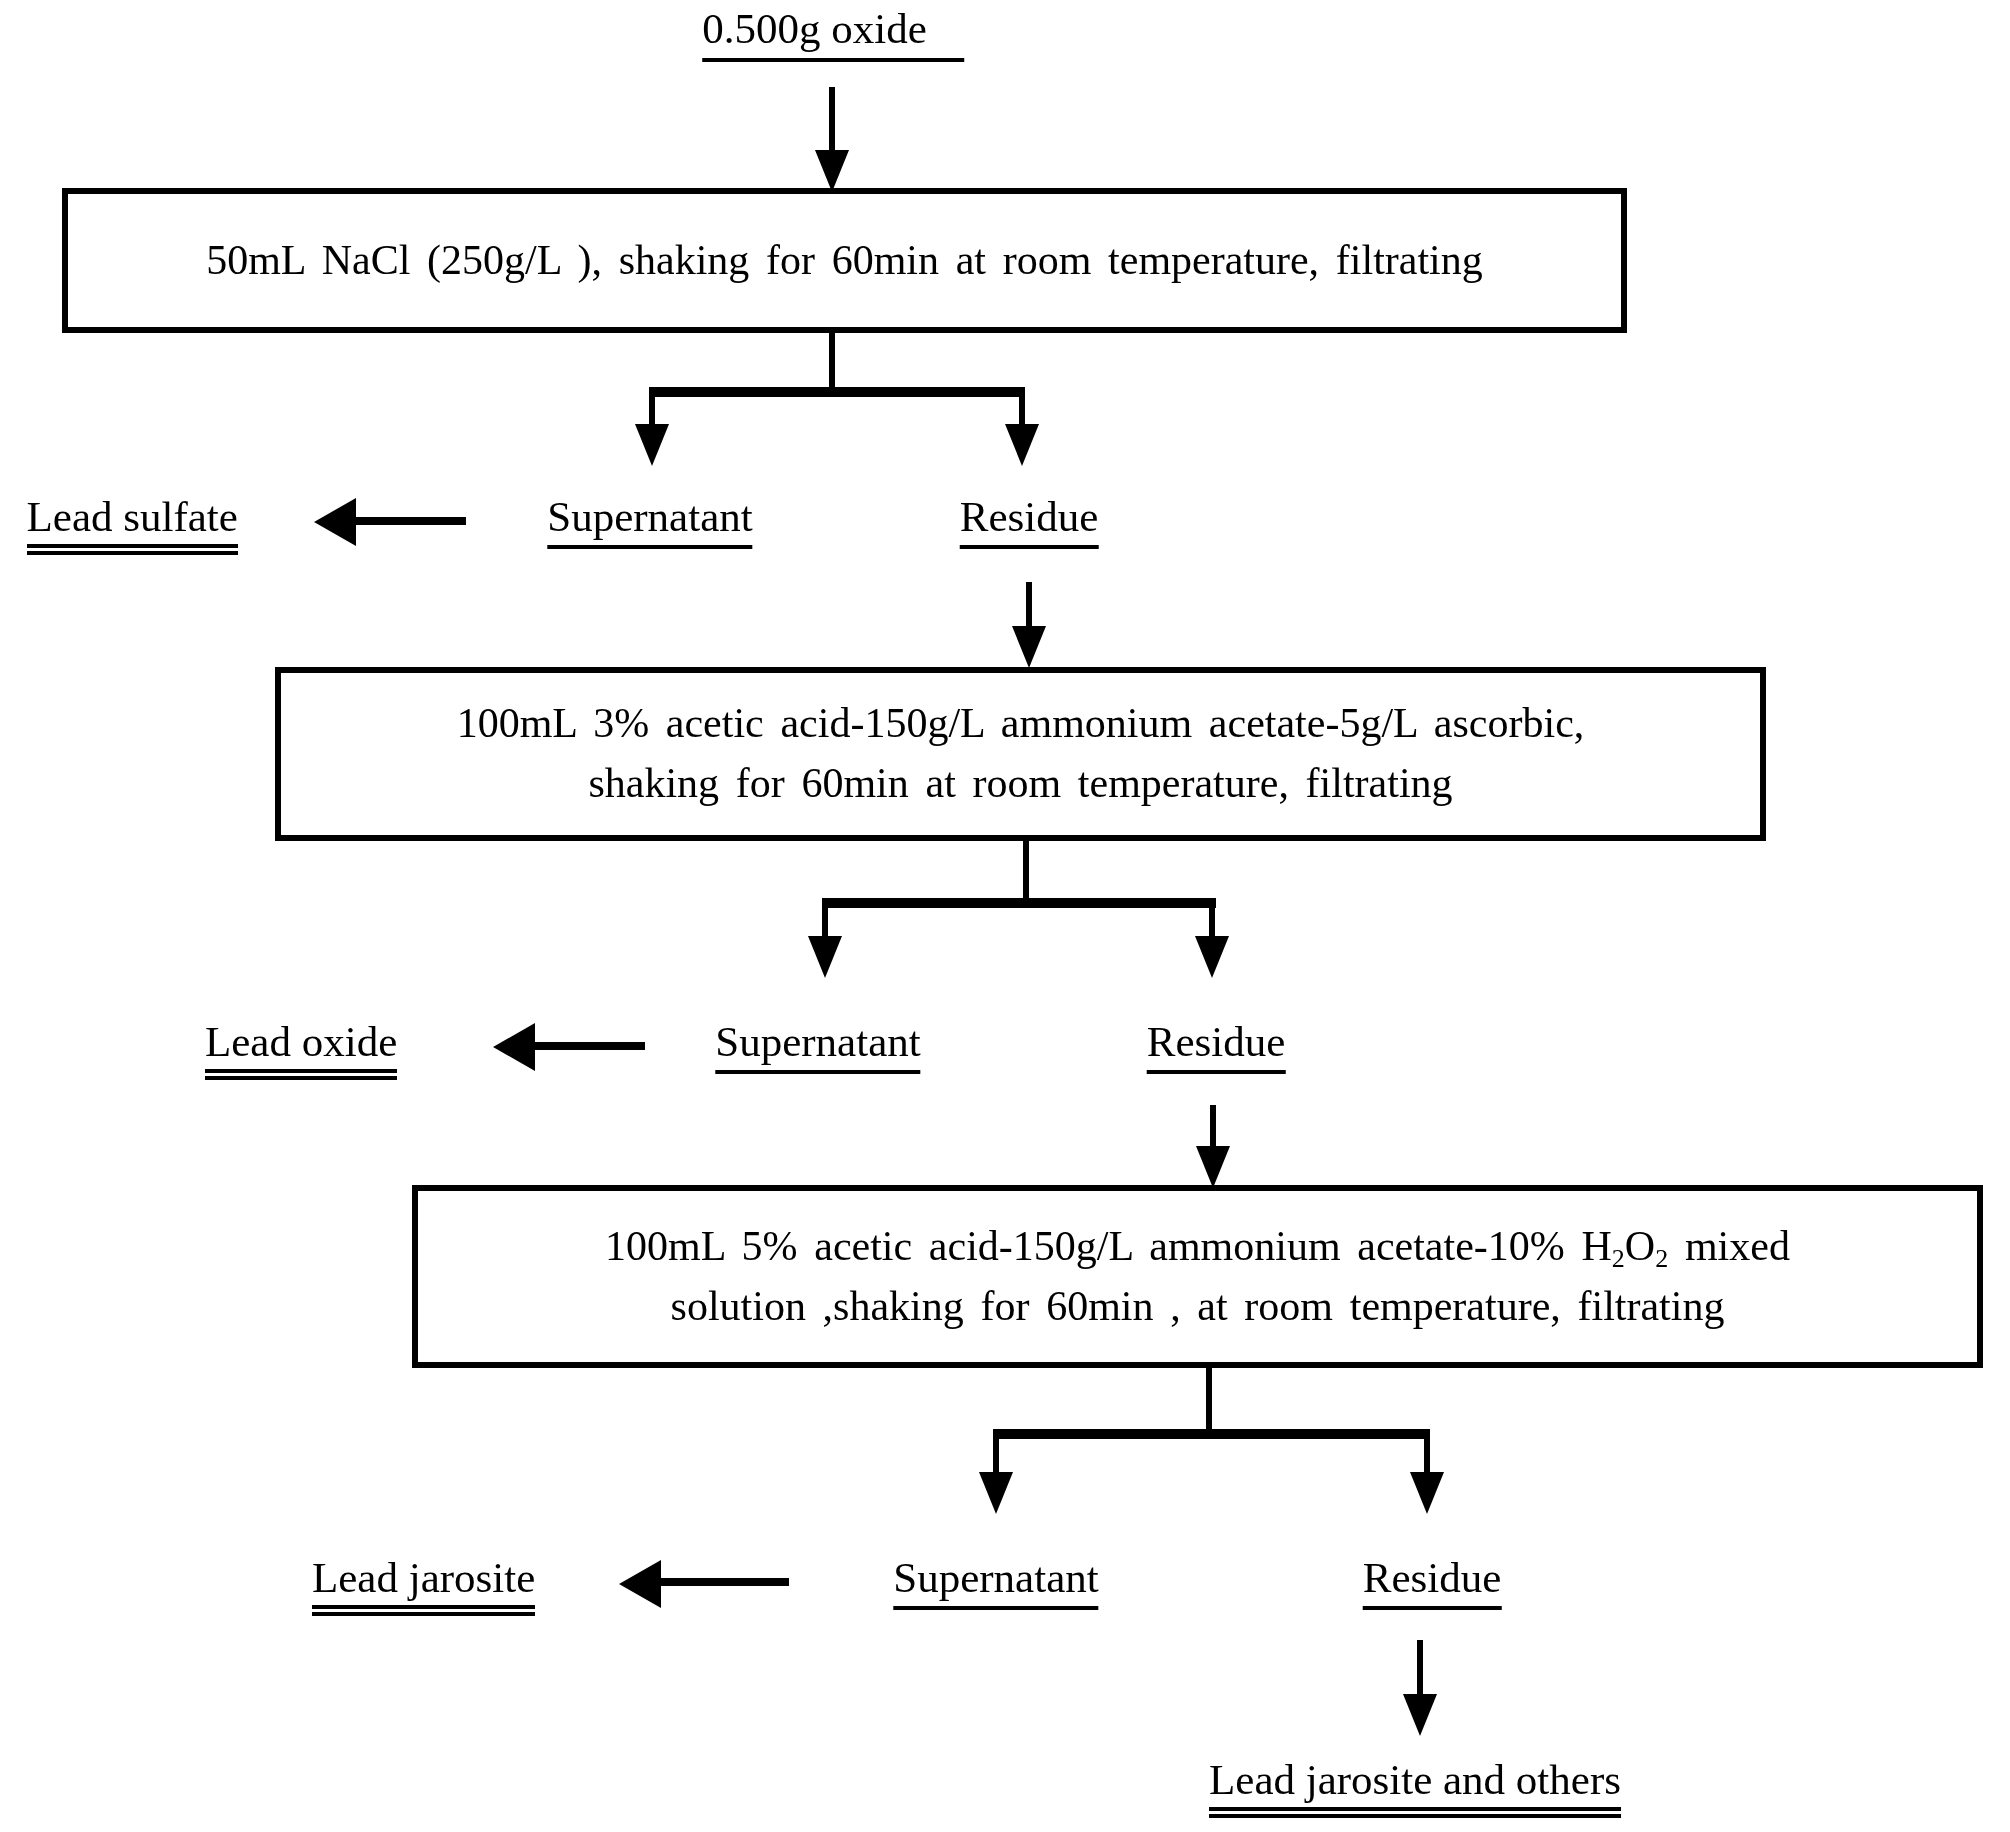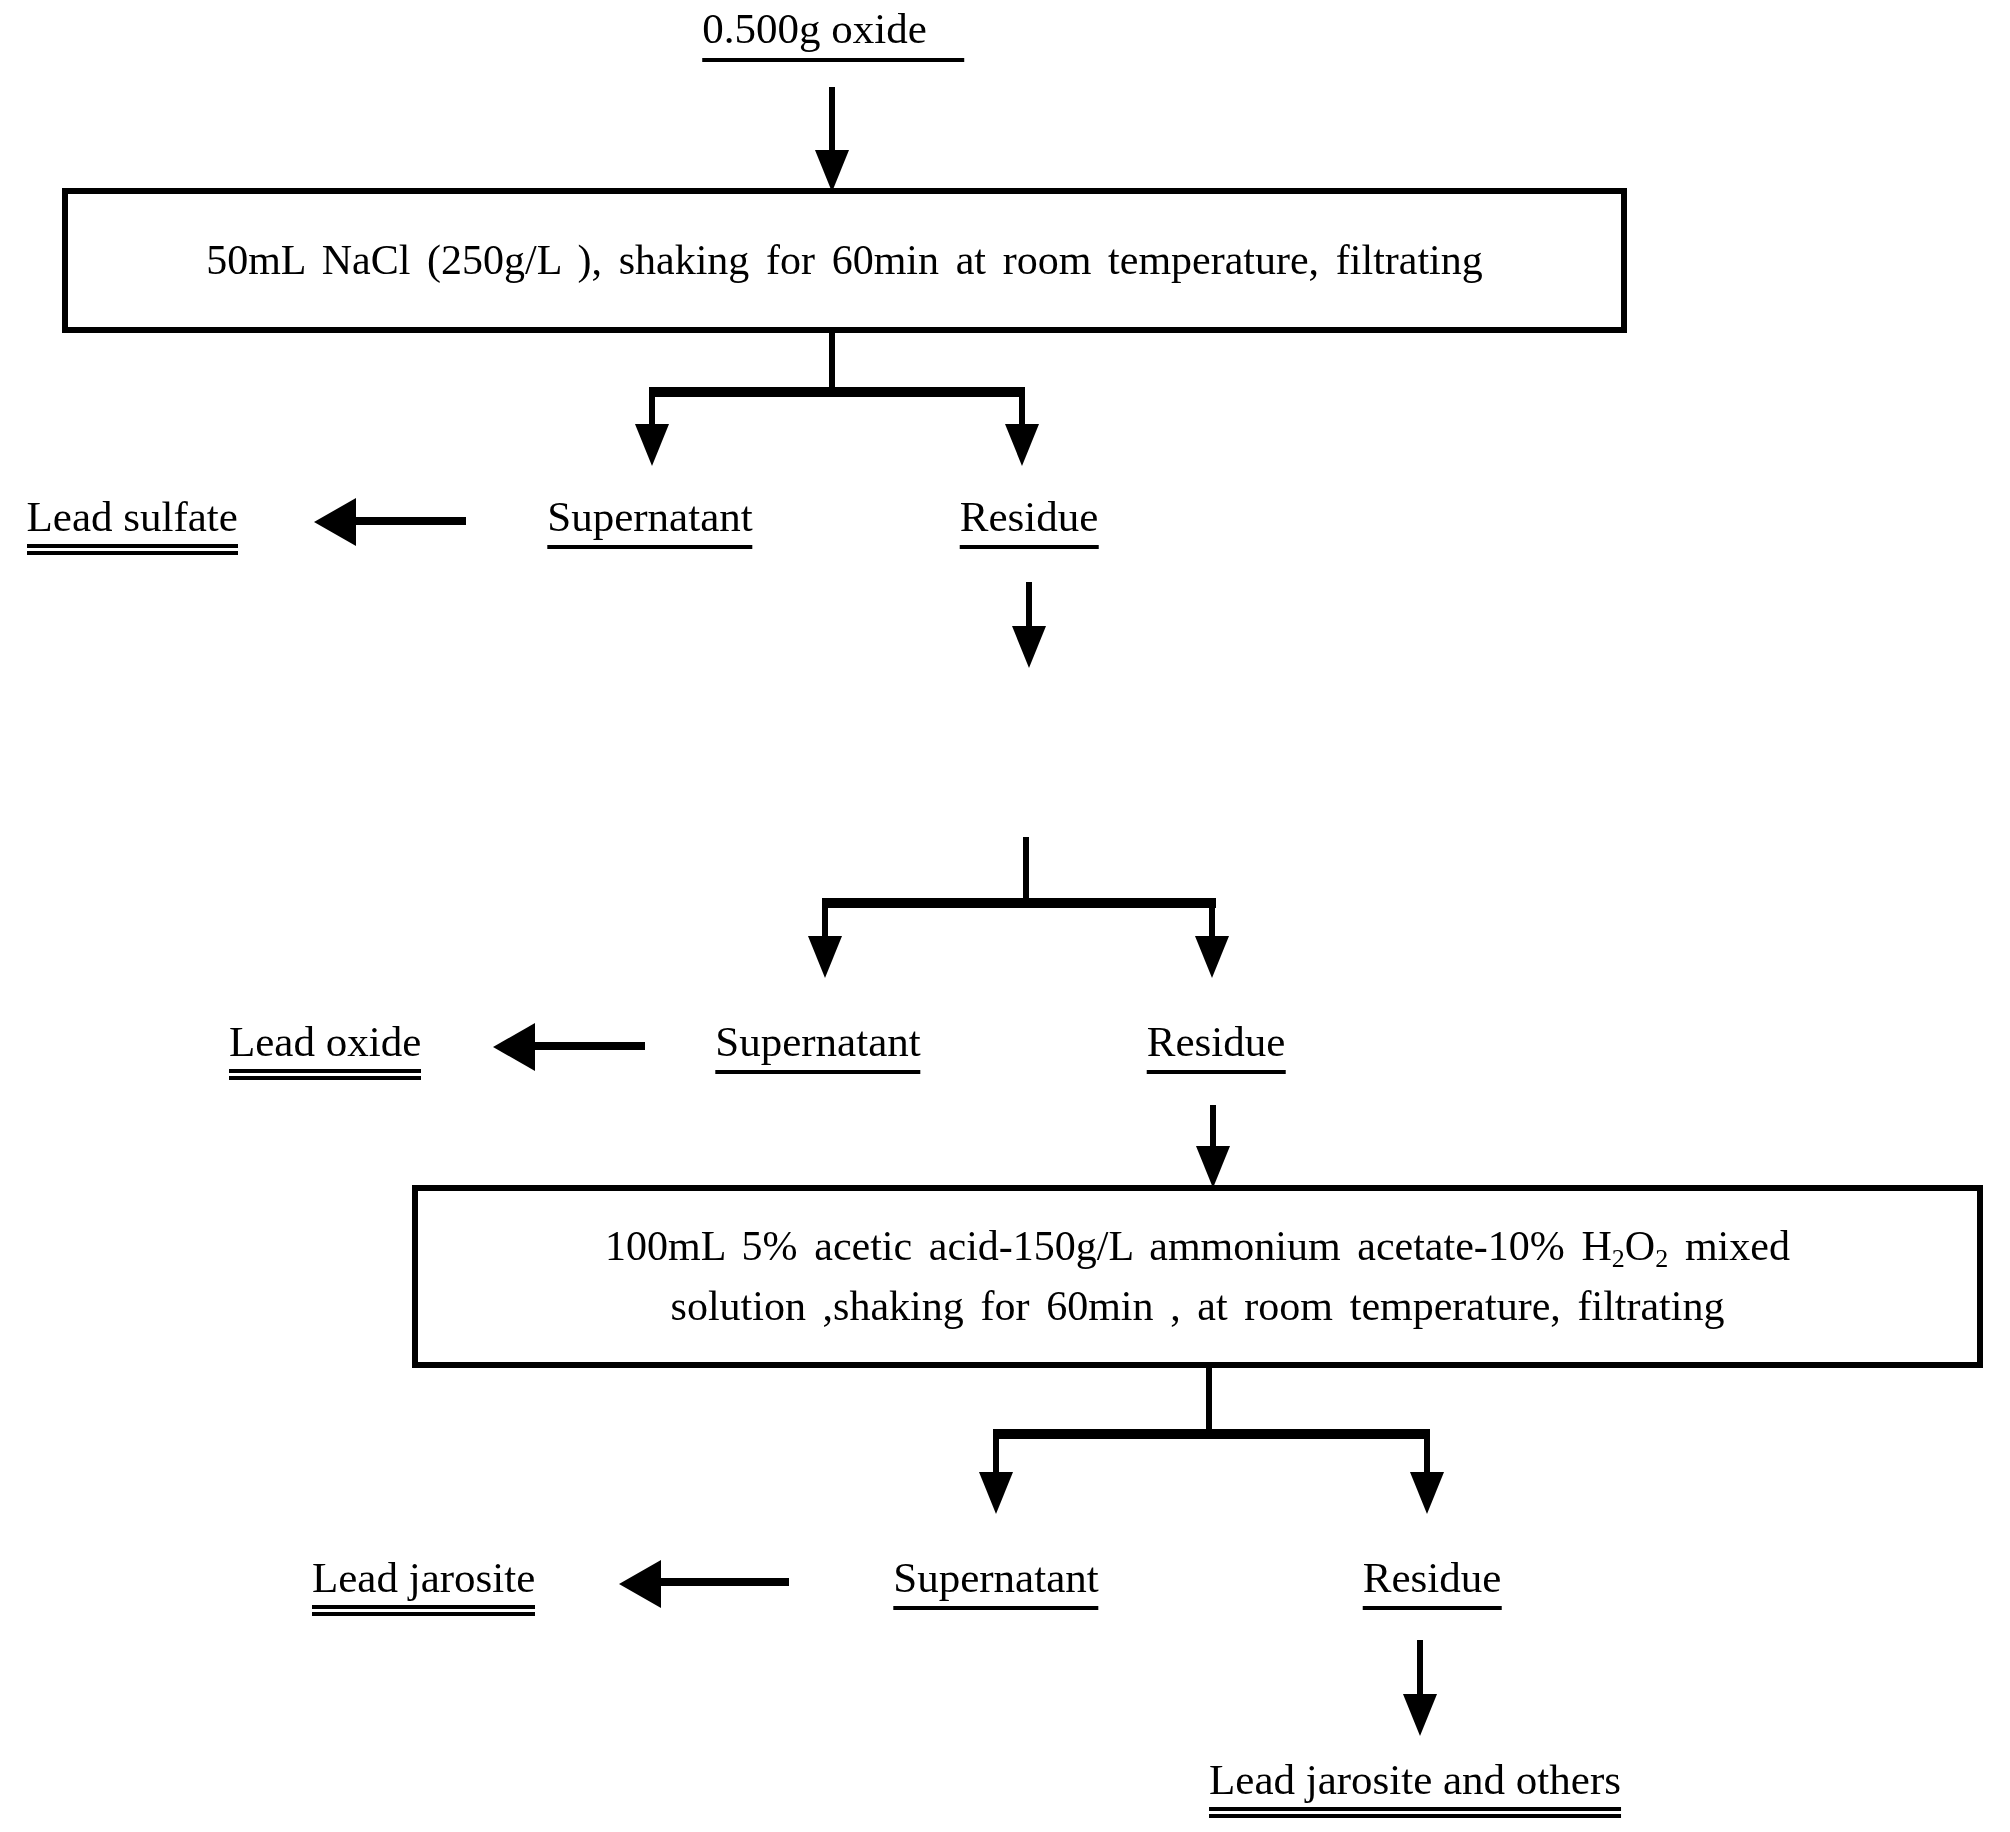--- a/index.html
+++ b/index.html
@@ -122,29 +122,33 @@
   <div class="label center" style="left:650px; top:493px;">
     <span class="u1">Supernatant</span>
   </div>
   <div class="label center" style="left:1029px; top:493px;">
     <span class="u1">Residue</span>
   </div>
 
   <div class="vline" style="left:1026px; top:582px; height:48px;"></div>
   <div class="ah-down" style="left:1012px; top:626px;"></div>
 
+  <div class="pbox" style="left:275px; top:667px; width:1491px; height:174px;">
+    <div class="boxline">100mL 3% acetic acid-150g/L ammonium acetate-5g/L ascorbic,</div>
+    <div class="boxline">shaking for 60min at room temperature, filtrating</div>
+  </div>
 
   <div class="vline" style="left:1023px; top:837px; height:66px;"></div>
   <div class="hline" style="left:822px; top:898px; width:394px;"></div>
   <div class="vline" style="left:822px; top:905px; height:33px;"></div>
   <div class="ah-down" style="left:808px; top:936px;"></div>
   <div class="vline" style="left:1209px; top:905px; height:33px;"></div>
   <div class="ah-down" style="left:1195px; top:936px;"></div>
 
-  <div class="label" style="left:205px; top:1018px;margin-left:24px;">
+  <div class="label" style="left:205px; top:1018px;">
     <span class="u2">Lead oxide</span>
   </div>
   <div class="ah-left" style="left:493px; top:1023px;"></div>
   <div class="shaft" style="left:532px; top:1042px; width:113px;"></div>
   <div class="label center" style="left:818px; top:1018px;">
     <span class="u1">Supernatant</span>
   </div>
   <div class="label center" style="left:1216px; top:1018px;">
     <span class="u1">Residue</span>
   </div>

